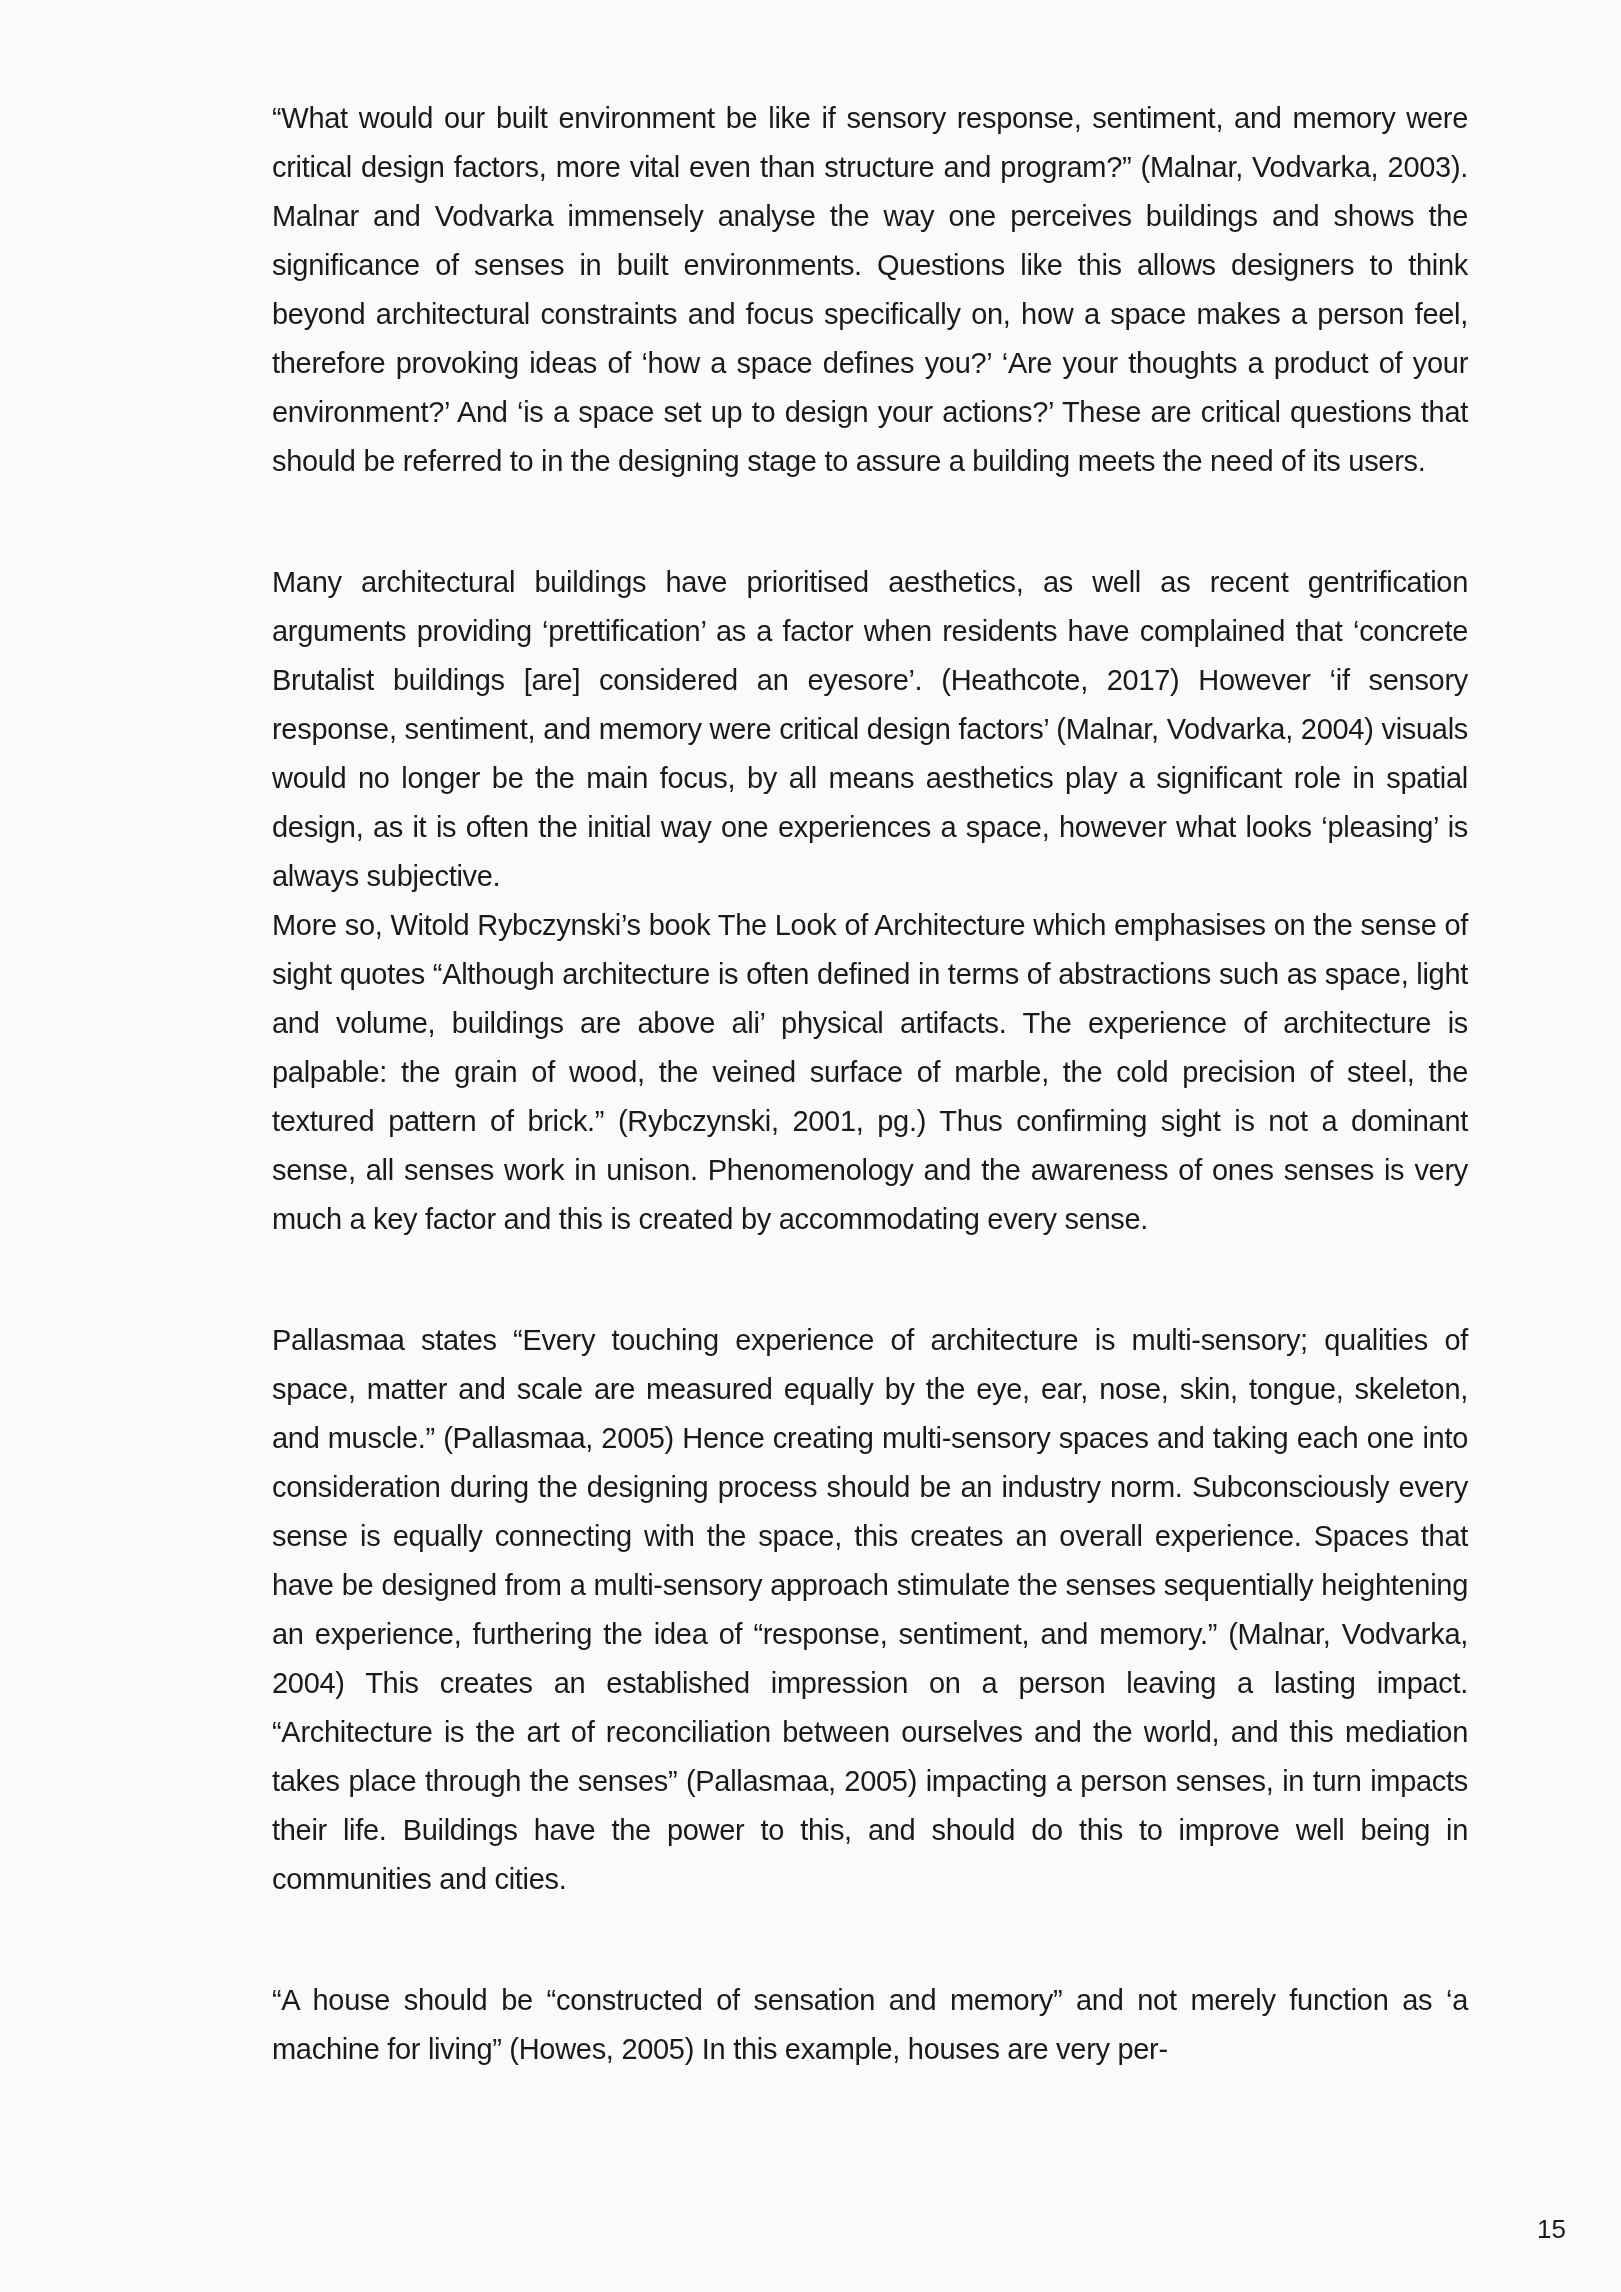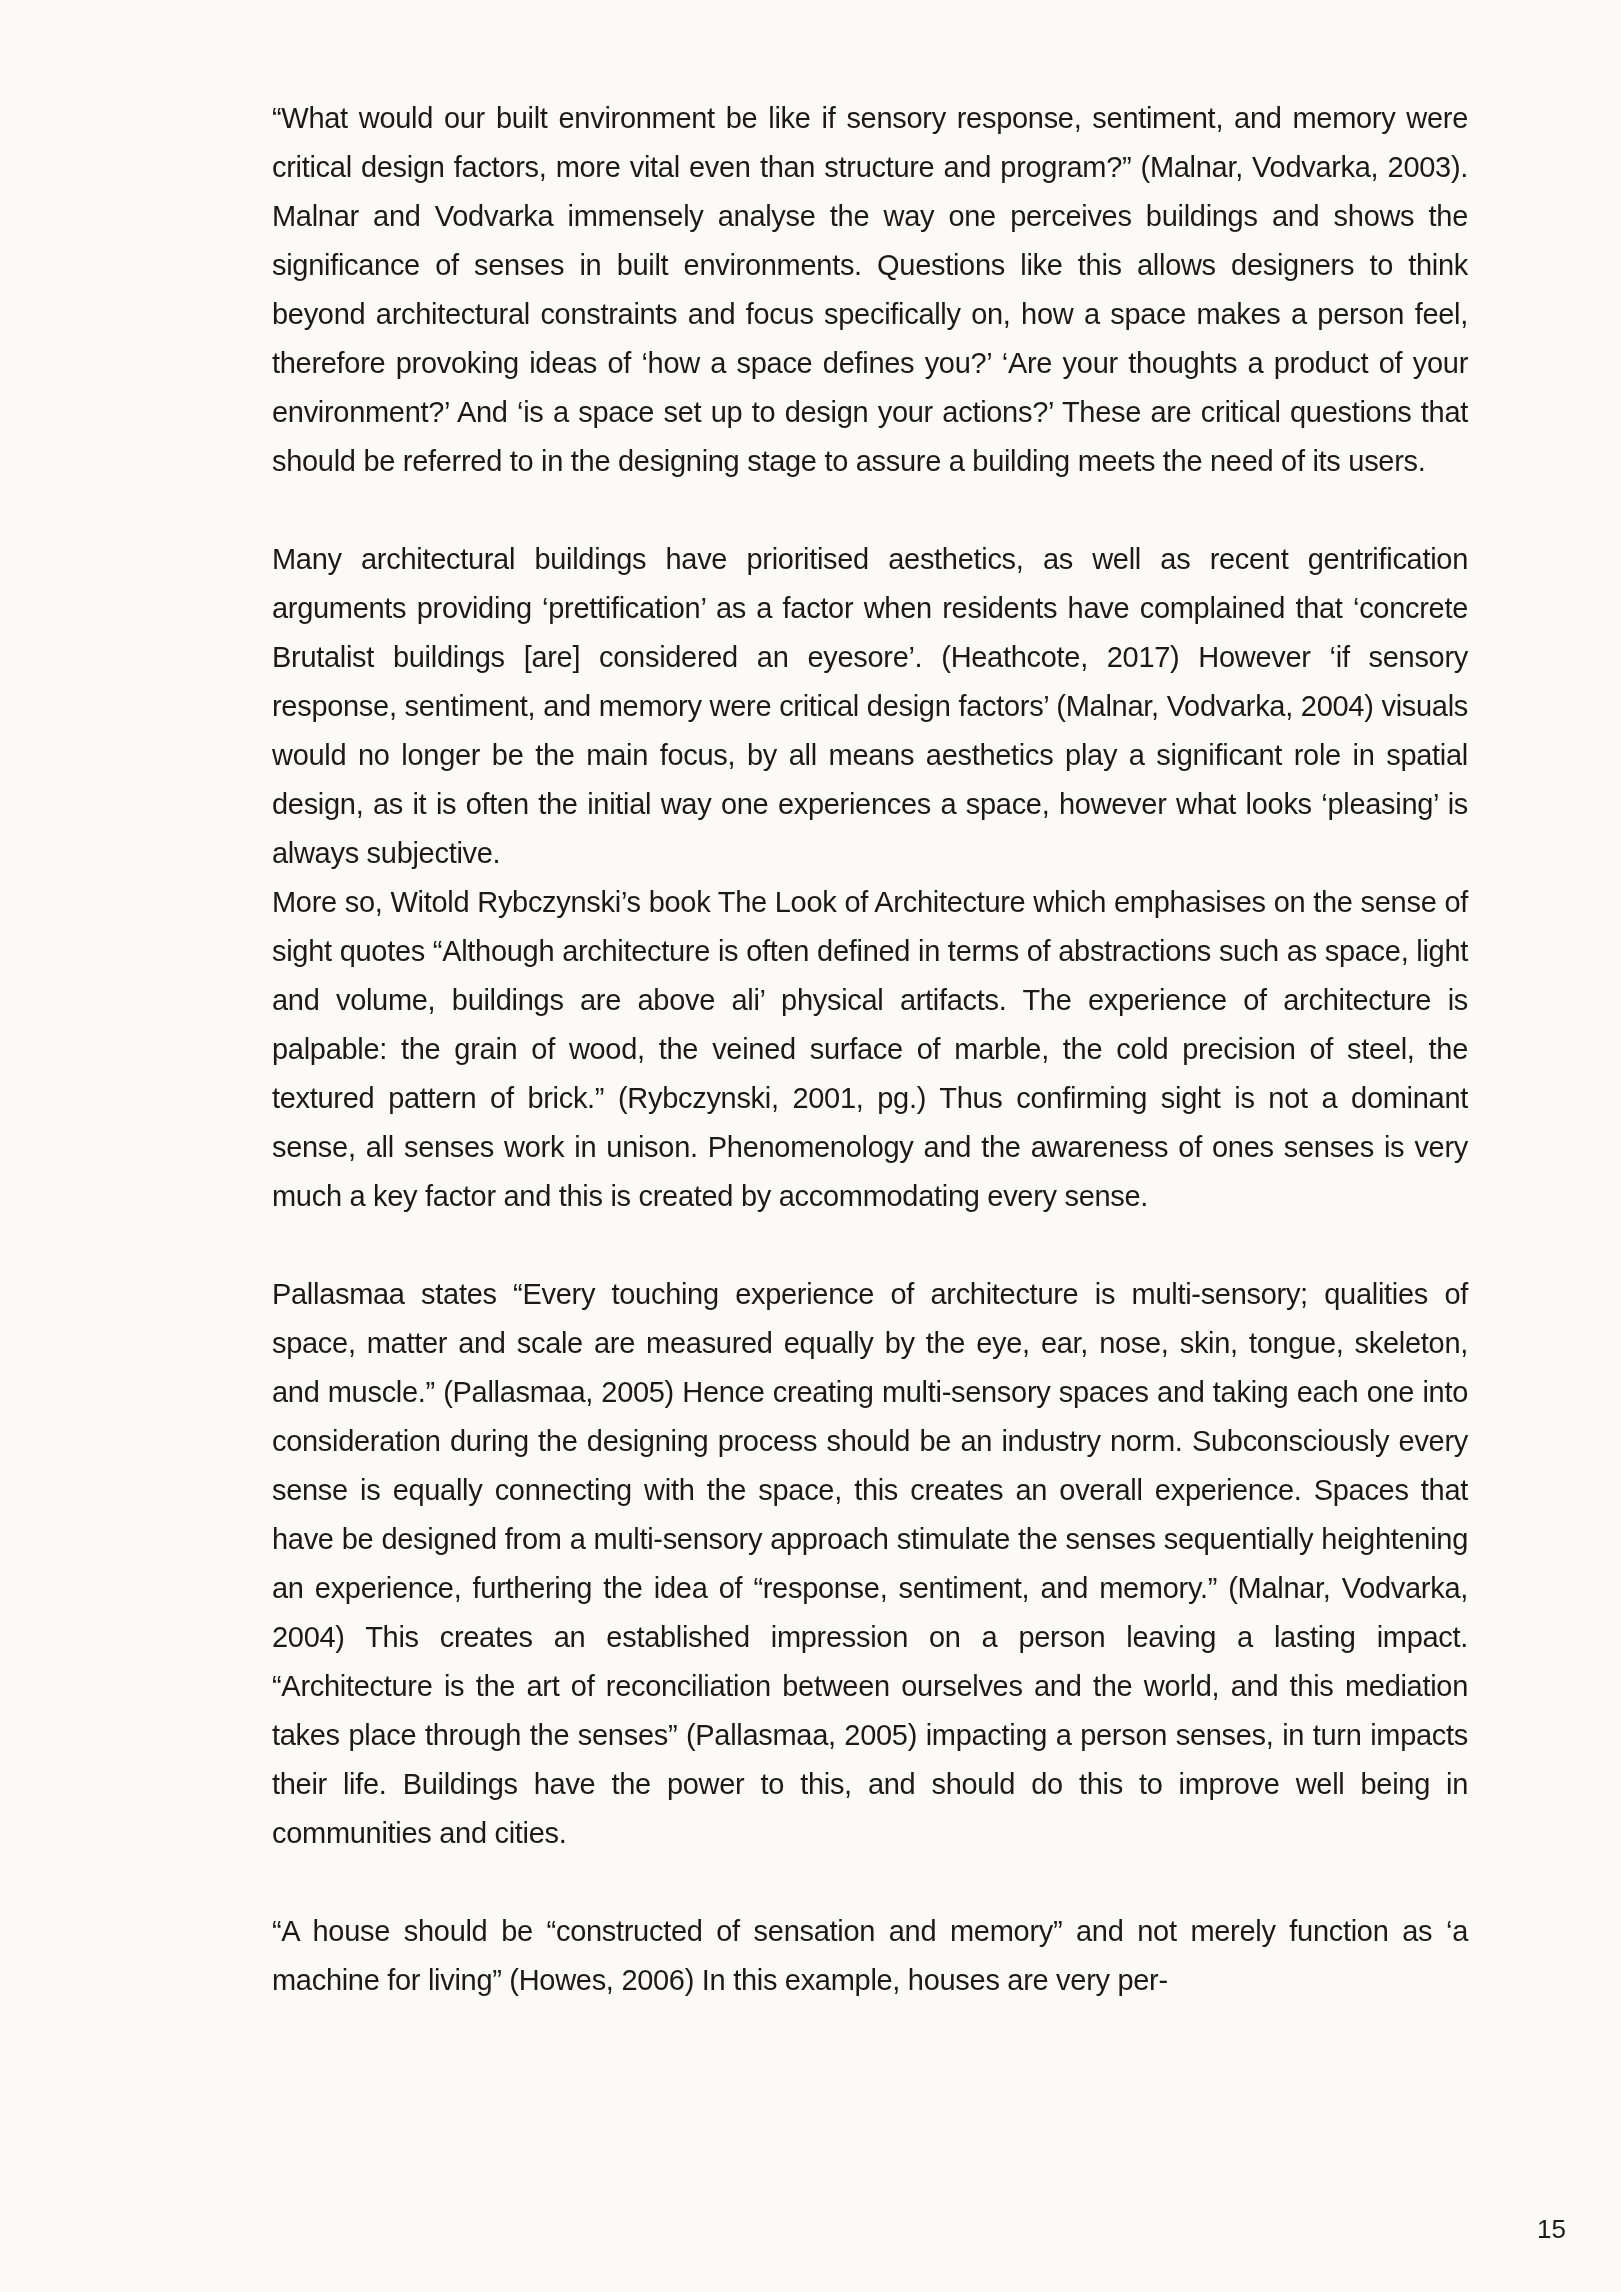--- a/index.html
+++ b/index.html
@@ -31,37 +31,37 @@
     margin: 0;
     font-size: 29px;
     line-height: 49px;
     text-align: justify;
     letter-spacing: -0.3px;
     word-spacing: 0px;
     font-stretch: condensed;
     hyphens: manual;
   }
   .para.gap {
-    margin-top: 49px;
+    margin-top: 72px;
   }
   .page-number {
     position: absolute;
     left: 1537px;
     top: 2217px;
     font-size: 26px;
     line-height: 25.5px;
     color: #1a1a1a;
   }
 </style>
 </head>
 <body>
 
 <div class="page">
   <div class="text-column">
     <p class="para">“What would our built environment be like if sensory response, sentiment, and memory were critical design factors, more vital even than structure and program?” (Malnar,  Vodvarka, 2003). Malnar and Vodvarka immensely analyse the way one perceives buildings and shows the significance of senses in built environments. Questions like this allows designers to think beyond architectural constraints and focus specifically on, how a space makes a person feel, therefore provoking ideas of ‘how a space defines you?’ ‘Are your thoughts a product of your environment?’ And ‘is a space set up to design your actions?’ These are critical questions that should be referred to in the designing stage to assure a building meets the need of its users.</p>
     <p class="para gap">Many architectural buildings have prioritised aesthetics, as well as recent gentri­fication arguments providing ‘prettification’ as a factor when residents have com­plained that ‘concrete Brutalist buildings [are] considered an eyesore’. (Heathcote, 2017) However ‘if sensory response, sentiment, and memory were critical design factors’ (Malnar,  Vodvarka, 2004) visuals would no longer be the main focus, by all means aesthetics play a significant role in spatial design, as it is often the initial way one experiences a space, however what looks ‘pleasing’ is always subjective.</p>
     <p class="para">More so, Witold Rybczynski’s book The Look of Architecture which emphasises on the sense of sight quotes “Although architecture is often defined in terms of ab­stractions such as space, light and volume, buildings are above ali’ physical artifacts. The experience of architecture is palpable: the grain of wood, the veined surface of marble, the cold precision of steel, the textured pattern of brick.” (Rybczynski, 2001, pg.) Thus confirming sight is not a dominant sense, all senses work in unison. Phenomenology and the awareness of ones senses is very much a key factor and this is created by accommodating every sense.</p>
     <p class="para gap">Pallasmaa states “Every touching experience of architecture is multi-sensory; qual­ities of space, matter and scale are measured equally by the eye, ear, nose, skin, tongue, skeleton, and muscle.” (Pallasmaa, 2005) Hence creating multi-sensory spaces and taking each one into consideration during the designing process should be an industry norm. Subconsciously every sense is equally connecting with the space, this creates an overall experience. Spaces that have be designed from a multi-sensory approach stimulate the senses sequentially heightening an experi­ence, furthering the idea of “response, sentiment, and memory.” (Malnar,  Vod­varka, 2004) This creates an established impression on a person leaving a lasting impact. “Architecture is the art of reconciliation between ourselves and the world, and this mediation takes place through the senses” (Pallasmaa, 2005) impacting a person senses, in turn impacts their life. Buildings have the power to this, and should do this to improve well being in communities and cities.</p>
-    <p class="para gap">“A house should be “constructed of sensation and memory” and not merely func­tion as ‘a machine for living” (Howes, 2006) In this example, houses are very per-</p>
+    <p class="para gap">“A house should be “constructed of sensation and memory” and not merely func­tion as ‘a machine for living” (Howes, 2005) In this example, houses are very per-</p>
   </div>
   <div class="page-number">15</div>
 </div>
 
 
 </body></html>

